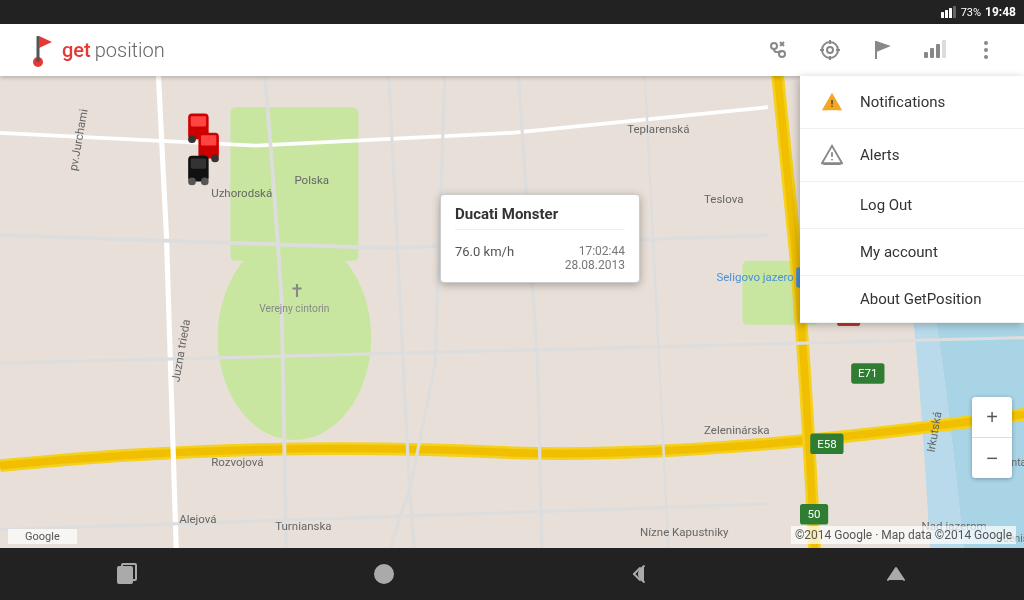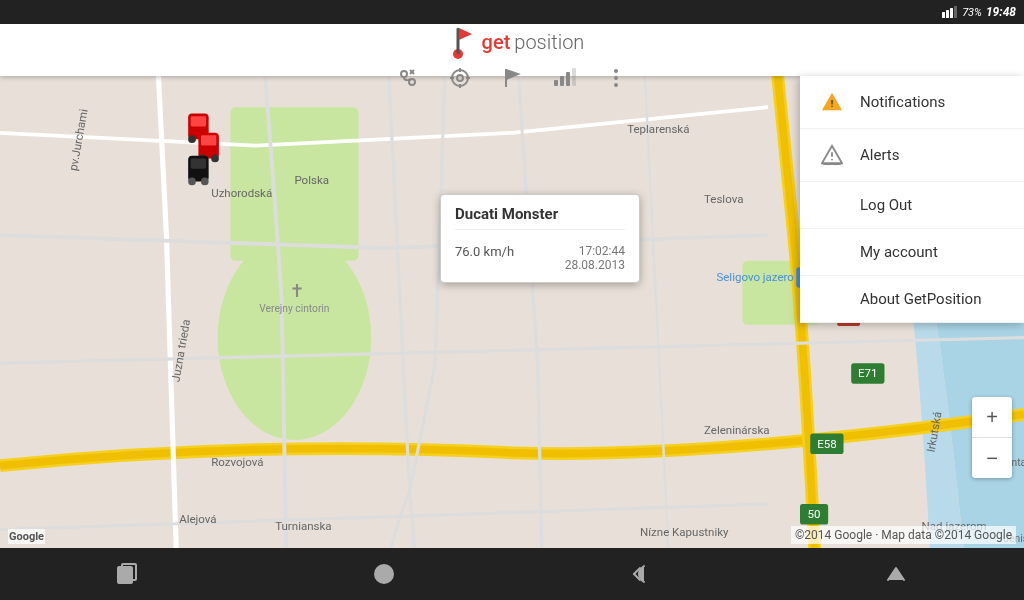--- a/index.html
+++ b/index.html
@@ -16,35 +16,33 @@
       justify-content: flex-end;
       padding: 0 8px;
       z-index: 100;
     }
     #status-bar .status-icons {
       display: flex;
       align-items: center;
       gap: 4px;
       color: #fff;
       font-size: 11px;
-      font-style: italic;
     }
 
     
     #toolbar {
       position: absolute;
       top: 24px; left: 0; right: 0;
       height: 52px;
       background: #fff;
       display: flex;
       align-items: center;
       padding: 0 20px;
       z-index: 100;
       box-shadow: 0 2px 4px rgba(0,0,0,0.2);
-      flex-direction: column;
     }
     #toolbar .logo {
       display: flex;
       align-items: center;
       gap: 6px;
       flex: 1;
     }
     #toolbar .logo .flag-icon {
       width: 36px;
       height: 36px;
@@ -206,24 +204,24 @@
       color: #aaa;
     }
     .nav-btn svg { width: 28px; height: 28px; fill: #aaa; }
 
     
     .google-logo {
       position: absolute;
       bottom: 4px;
       left: 8px;
       font-size: 11px;
-      font-weight: bold;
+      font-weight: normal;
       color: #555;
       background: rgba(255,255,255,0.7);
-      padding: 1px 1px;
+      padding: 1px 17px;
     }
   </style>
 </head>
 <body>
 
 <div id="status-bar">
   <div class="status-icons">
     <svg width="16" height="12" viewBox="0 0 16 12" fill="white">
         <rect x="0" y="6" width="3" height="6" rx="0.5"></rect>
         <rect x="4" y="4" width="3" height="8" rx="0.5"></rect>

